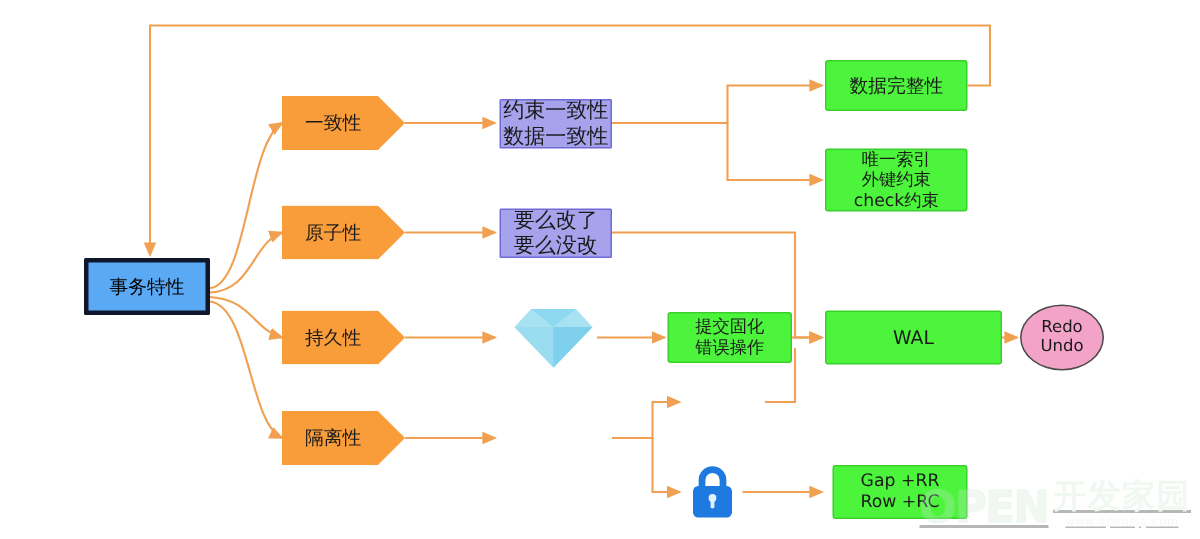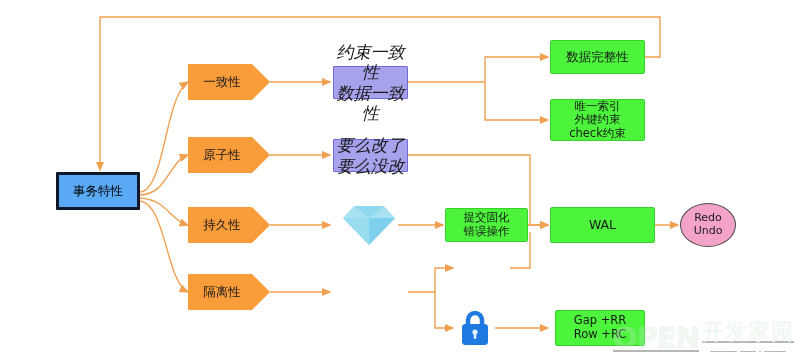--- a/index.html
+++ b/index.html
@@ -23,21 +23,21 @@
   }
   
   .n-chev{
     background:#f99c3a;color:#1a1a1a;font-size:12.5px;
     clip-path:polygon(0 0, 78% 0, 100% 50%, 78% 100%, 0 100%);
     padding-right:14px;
   }
   
   .n-purple{
     background:#a6a2ec;border:1px solid #6f6ad6;
-    color:#1a1a1a;font-size:17px;border-radius:1px;font-style:italic;
+    color:#1a1a1a;font-size:14px;border-radius:1px;
   }
   
   .n-green{
     background:#4cf43c;border:1px solid #3ad02c;
     color:#1a1a1a;font-size:11.5px;border-radius:2px;
   }
   .n-green.big{font-size:12.5px;}
   
   .n-pink{
     background:#f4a3c8;border:1.6px solid #4a4a4a;border-radius:50%;
@@ -160,21 +160,21 @@
 外键约束
 check约束</span>
   </div>
   <div class="node n-green big" style="left:550px;top:40px;width:95px;height:34px;">
     <span class="lbl">数据完整性</span>
   </div>
   <div class="node n-green" style="left:445px;top:208px;width:83px;height:34px;">
     <span class="lbl">提交固化
 错误操作</span>
   </div>
-  <div class="node n-green big" style="left:550px;top:207px;width:105px;height:36px;">
+  <div class="node n-green big" style="left:550px;top:207px;width:118px;height:36px;">
     <span class="lbl">WAL</span>
   </div>
   <div class="node n-green" style="left:555px;top:310px;width:90px;height:36px;">
     <span class="lbl">Gap +RR
 Row +RC</span>
   </div>
 
   <div class="node n-pink" style="left:680px;top:203px;width:56px;height:44px;">
     <span class="lbl">Redo
 Undo</span>

